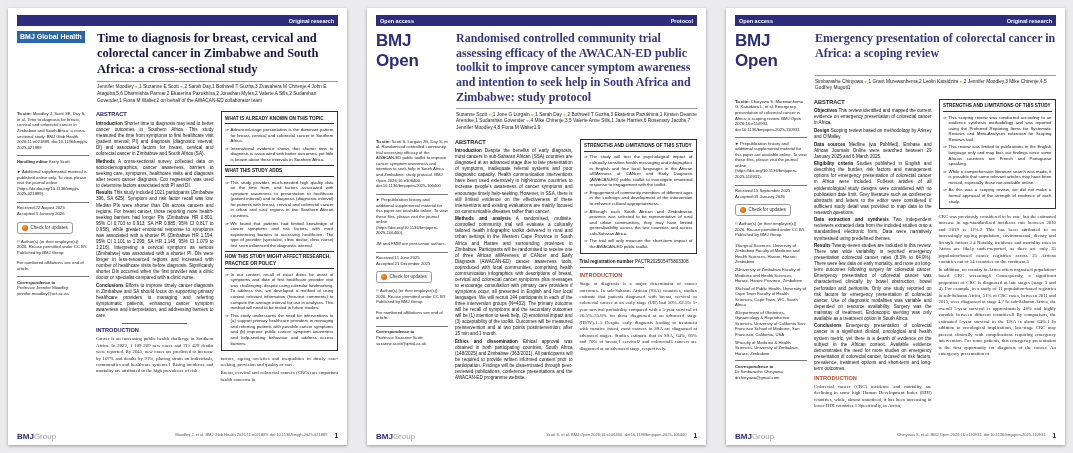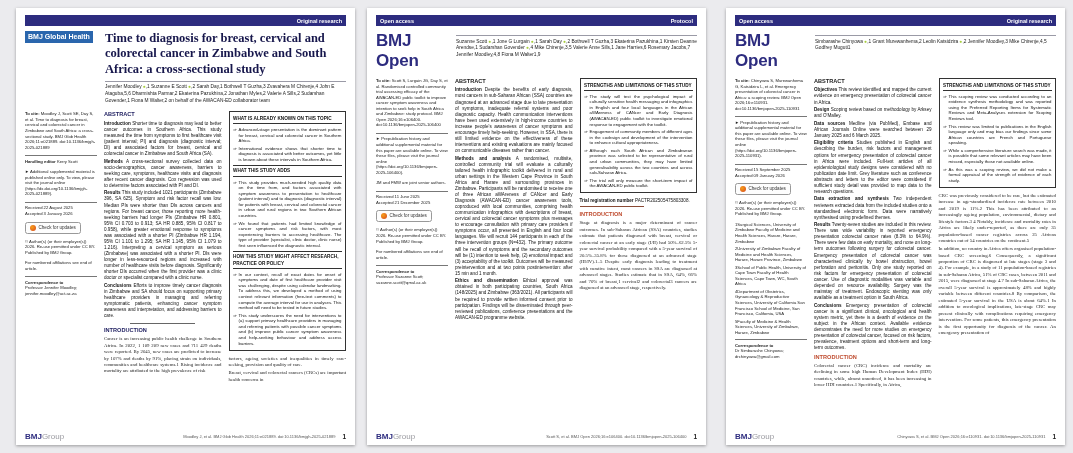--- a/index.html
+++ b/index.html
@@ -1,19 +1,19 @@
 <!DOCTYPE html>
 <html><head>
 <meta charset="utf-8">
 <style>
   *{box-sizing:border-box;margin:0;padding:0}
   html,body{width:1073px;height:453px}
   body{background:#ebebee;font-family:"Liberation Sans",sans-serif;overflow:hidden;position:relative}
   .page{position:absolute;top:8px;width:339px;height:437px;background:#fff;box-shadow:0 1px 3px rgba(0,0,0,.35);padding:7px 9px 16px;overflow:hidden}
-  #p1{left:16px}#p2{left:367px}#p3{left:726px}
+  #p1{left:8px}#p2{left:367px}#p3{left:726px}
   .banner{height:11px;background:#2d2c7f;color:#fff;display:flex;justify-content:space-between;align-items:center;padding:0 4px;font-size:5.5px;font-weight:bold}
   .head{display:grid;grid-template-columns:72px 1fr;column-gap:8px;margin-top:5px}
   .logo-gh{background:#2a66ad;color:#fff;font-weight:bold;font-size:7px;padding:2px 3px;align-self:start;line-height:1.1;justify-self:start}
   .logo-open{color:#2d2c7f;font-weight:bold;font-size:17px;letter-spacing:-.2px}
   .title{font-family:"Liberation Serif",serif;font-weight:bold;line-height:1.22}
   #p1 .title{font-size:12.5px;color:#17174c}
   #p2 .title,#p3 .title{font-size:12px;color:#34348a}
   .authors{grid-column:2;border-top:.6px solid #9a9aa6;margin-top:4px;padding-top:2.5px;font-size:4.8px;color:#222;line-height:1.4}
   .orcid{color:#a6ce39}
   .cols{display:grid;grid-template-columns:72px 1fr 1fr;column-gap:7px;margin-top:7px}
@@ -33,21 +33,21 @@
   .sep{width:55%;margin:3.5px auto;border-top:.6px solid #666}
   .intro-h{font-weight:bold;font-size:5.6px;margin:3px 0 1.5px}
   #p1 .intro-h{color:#232363}
   #p2 .intro-h,#p3 .intro-h{color:#bf4b2e}
   .serif{font-family:"Liberation Serif",serif;text-align:justify;font-size:4.8px;line-height:1.35;color:#1a1a1a}
   .serif+.serif{margin-top:1.5px}
   .check{display:inline-flex;align-items:center;gap:2.5px;border:.6px solid #999;border-radius:2.5px;padding:2px 4px;font-size:4.6px;color:#333;background:#fdfdfd;margin-bottom:5px}
   .check-ic{width:6px;height:6px;border-radius:50%;background:radial-gradient(circle at 35% 35%,#f6a01a,#d6451d);flex:0 0 auto}
   .treg{font-size:4.6px;margin-bottom:2px}
   .treg-rule{width:55%;border-top:.7px solid #8a4a34;margin:2px 0 4px}
-  .foot{position:absolute;left:9px;right:9px;bottom:4px;display:flex;align-items:center;justify-content:space-between}
+  .foot{position:absolute;left:9px;right:9px;bottom:4px;display:flex;align-items:flex-start;justify-content:space-between}
   .bmjg{font-size:8px;font-weight:bold;color:#2d2c7f;flex:0 0 auto}
   .bmjg .grp{color:#9a9aa0;font-weight:normal}
   .fcite{font-size:4px;color:#555;flex:1;text-align:right;margin-right:7px}
   .fpage{font-size:6.5px;font-weight:bold;color:#222}
   .affil{margin-bottom:2px}
 </style>
 </head>
 <body>
 
 <div class="page" id="p1">
@@ -158,20 +158,21 @@
   </div>
 </div>
 
 <div class="page" id="p2">
   <div class="banner">
     <span>Open access</span>
     <span>Protocol</span>
   </div>
   <div class="head">
     <div class="logo-open">BMJ Open</div>
+    <div class="title">Randomised controlled community trial assessing efficacy of the AWACAN-ED public toolkit to improve cancer symptom awareness and intention to seek help in South Africa and Zimbabwe: study protocol</div>
     <div class="authors">Suzanne Scott <span class="orcid">●</span>,1 Jone G Lurgain <span class="orcid">●</span>,1 Sarah Day <span class="orcid">●</span>,2 Bothwell T Guzha,3 Ekaterina Pazukhina,1 Kirsten Deanne Arendse,1 Sudarshan Govender <span class="orcid">●</span>,4 Mike Chirenje,3,5 Valerie Anne Sills,1 Jane Harries,6 Rosemary Jacobs,7 Jennifer Moodley,4,8 Fiona M Walter1,9</div>
   </div>
   <div class="cols">
     <div class="mcol">
       <div class="mblock"><span class="lbl">To cite:</span> <span>Scott S, Lurgain JG, Day S, et al. Randomised controlled community trial assessing efficacy of the AWACAN-ED public toolkit to improve cancer symptom awareness and intention to seek help in South Africa and Zimbabwe: study protocol. BMJ Open 2026;16:e106400. doi:10.1136/bmjopen-2025-106400</span></div>
       <div class="mblock rule-top">► Prepublication history and additional supplemental material for this paper are available online. To view these files, please visit the journal online (https://doi.org/10.1136/bmjopen-2025-106400).</div>
       <div class="mblock">JM and FMW are joint senior authors.</div>
       <div class="mblock rule-top">
         <div>Received 11 June 2025</div>
         <div>Accepted 21 December 2025</div>
@@ -240,20 +241,21 @@
   </div>
 </div>
 
 <div class="page" id="p3">
   <div class="banner">
     <span>Open access</span>
     <span>Original research</span>
   </div>
   <div class="head">
     <div class="logo-open">BMJ Open</div>
+    <div class="title">Emergency presentation of colorectal cancer in Africa: a scoping review</div>
     <div class="authors">Simbarashe Chinyowa <span class="orcid">●</span>,1 Grant Murewanhema,2 Leolin Katsidzira <span class="orcid">●</span>,2 Jennifer Moodley,3 Mike Chirenje,4,5 Godfrey Muguti1</div>
   </div>
   <div class="cols">
     <div class="mcol">
       <div class="mblock"><span class="lbl">To cite:</span> <span>Chinyowa S, Murewanhema G, Katsidzira L, et al. Emergency presentation of colorectal cancer in Africa: a scoping review. BMJ Open 2026;16:e110931. doi:10.1136/bmjopen-2025-110931</span></div>
       <div class="mblock rule-top">► Prepublication history and additional supplemental material for this paper are available online. To view these files, please visit the journal online (https://doi.org/10.1136/bmjopen-2025-110931).</div>
       <div class="mblock rule-top">
         <div>Received 15 September 2025</div>
         <div>Accepted 09 January 2026</div>
       </div>

